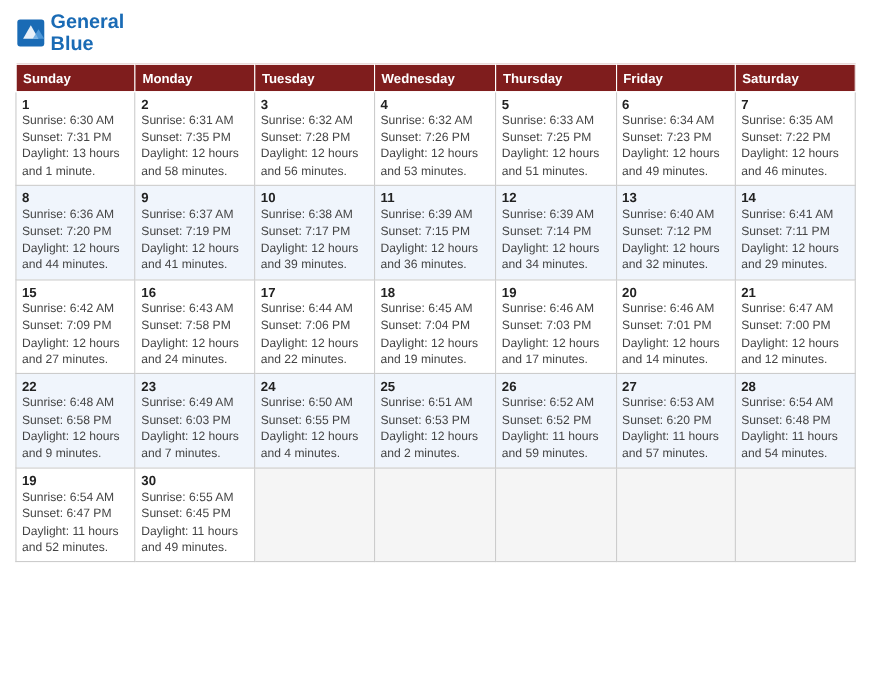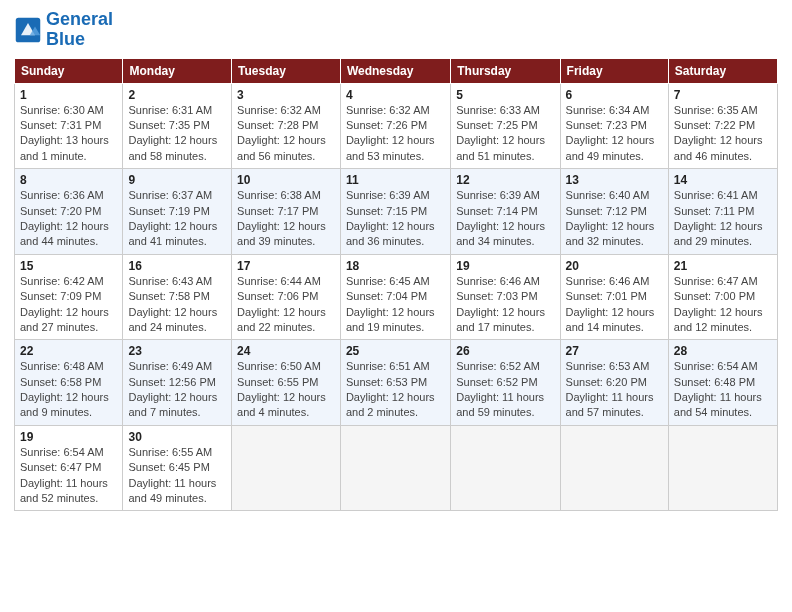--- a/index.html
+++ b/index.html
@@ -311,21 +311,21 @@
         <div class="day-info">
           <span>Sunrise: 6:48 AM</span><br>
           <span>Sunset: 6:58 PM</span><br>
           <span>Daylight: 12 hours and 9 minutes.</span>
         </div>
       </td>
           <td>
         <span class="day-number">23</span>
         <div class="day-info">
           <span>Sunrise: 6:49 AM</span><br>
-          <span>Sunset: 12:56 PM</span><br>
+          <span>Sunset: 6:03 PM</span><br>
           <span>Daylight: 12 hours and 7 minutes.</span>
         </div>
       </td>
           <td>
         <span class="day-number">24</span>
         <div class="day-info">
           <span>Sunrise: 6:50 AM</span><br>
           <span>Sunset: 6:55 PM</span><br>
           <span>Daylight: 12 hours and 4 minutes.</span>
         </div>

